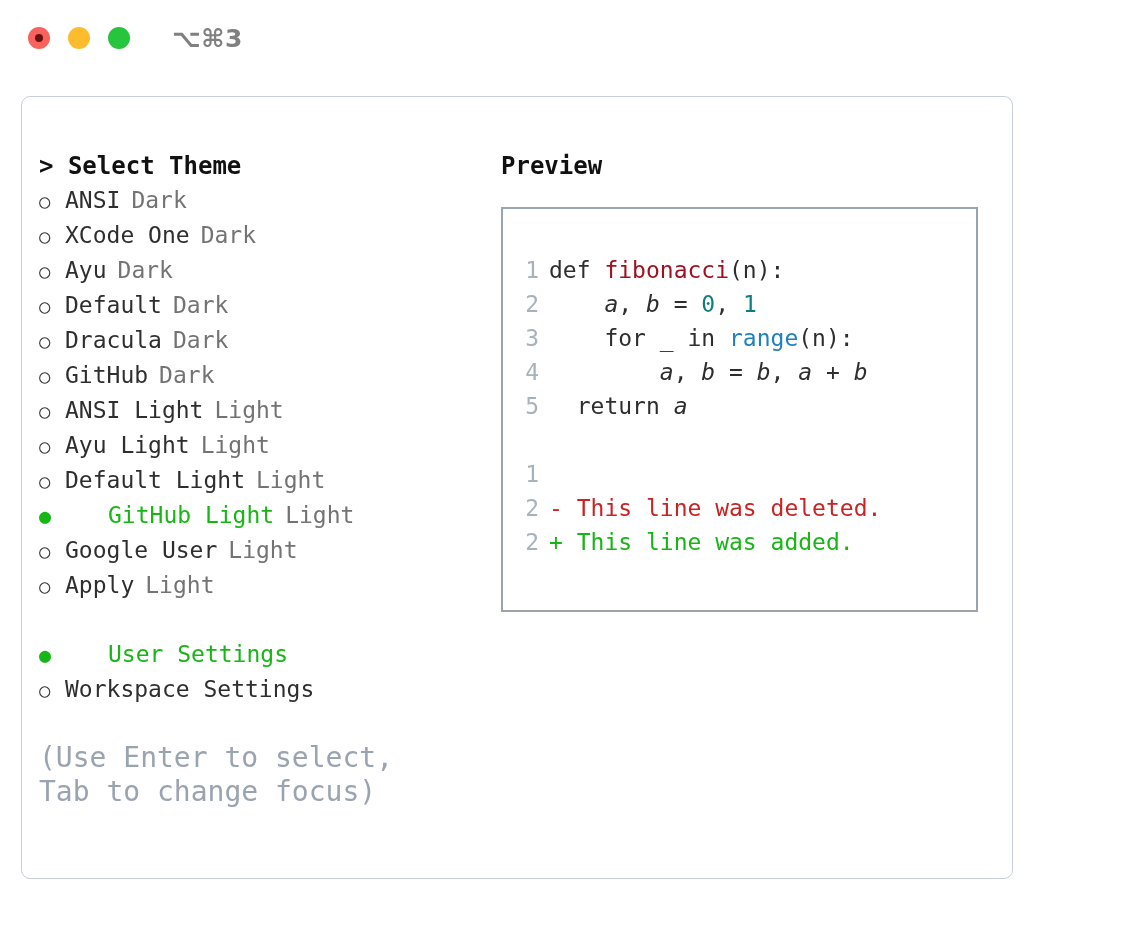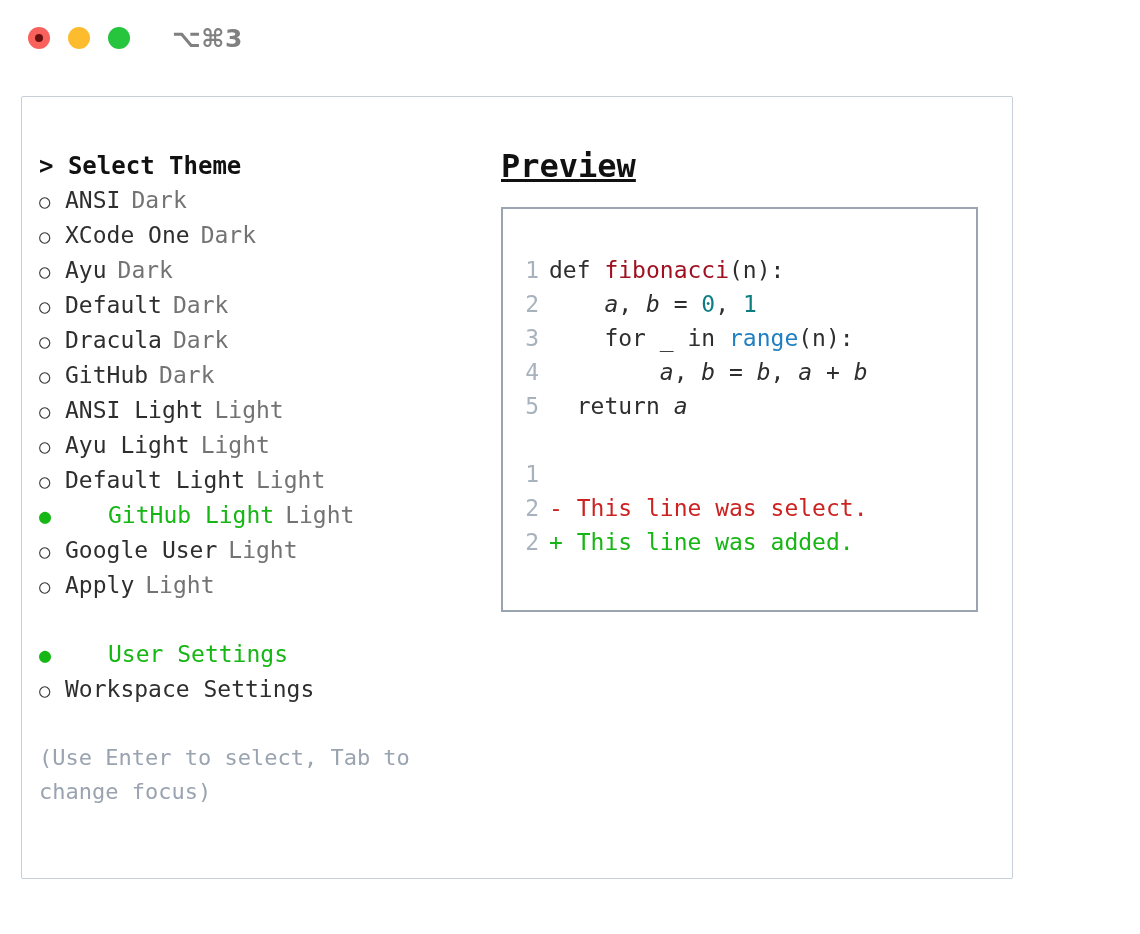--- a/index.html
+++ b/index.html
@@ -67,21 +67,21 @@
   }
 
   
   .panel {
     position: absolute;
     left: 21px;
     top: 96px;
     width: 992px;
     height: 783px;
     border: 1.5px solid #c8cfd8;
-    border-radius: 2px;
+    border-radius: 9px;
     box-sizing: border-box;
     background: #ffffff;
   }
 
   .columns {
     position: absolute;
     left: 0; top: 0;
     width: 100%;
     height: 100%;
   }
@@ -137,39 +137,38 @@
   .section-heading {
     font-size: 23px;
     color: #2e2e2e;
     line-height: 34px;
     padding-left: 26px;
     white-space: pre;
   }
 
   .hint {
     margin-top: 34px;
-    font-size: 22px;
+    font-size: 28px;
     color: #9aa3b0;
     line-height: 34px;
     width: 400px;
   }
 
   
   .right-col {
     position: absolute;
     left: 479px;
     top: 52px;
     width: 490px;
   }
   .preview-heading {
-    font-size: 32px;
+    font-size: 24px;
     font-weight: bold;
     color: #111111;
     line-height: 34px;
-    text-decoration: underline;
   }
   .preview-box {
     margin-top: 24px;
     width: 477px;
     height: 405px;
     border: 2px solid #9aa5b1;
     box-sizing: border-box;
     background: #ffffff;
     padding: 44px 0 0 0;
     overflow: hidden;
@@ -255,21 +254,21 @@
           <div id="code-lines">
               <div class="code-line"><span class="lineno">1</span><span class="code-text"><span class="tok-plain">def </span><span class="tok-fn">fibonacci</span><span class="tok-plain">(n):</span></span></div>
               <div class="code-line"><span class="lineno">2</span><span class="code-text"><span class="tok-plain">    </span><span class="tok-var">a</span><span class="tok-plain">, </span><span class="tok-var">b</span><span class="tok-plain"> = </span><span class="tok-num">0</span><span class="tok-plain">, </span><span class="tok-num">1</span></span></div>
               <div class="code-line"><span class="lineno">3</span><span class="code-text"><span class="tok-plain">    for _ in </span><span class="tok-call">range</span><span class="tok-plain">(n):</span></span></div>
               <div class="code-line"><span class="lineno">4</span><span class="code-text"><span class="tok-plain">        </span><span class="tok-var">a</span><span class="tok-plain">, </span><span class="tok-var">b</span><span class="tok-plain"> = </span><span class="tok-var">b</span><span class="tok-plain">, </span><span class="tok-var">a</span><span class="tok-plain"> + </span><span class="tok-var">b</span></span></div>
               <div class="code-line"><span class="lineno">5</span><span class="code-text"><span class="tok-plain">  return </span><span class="tok-var">a</span></span></div>
             </div>
           <div class="blank-line"></div>
           <div id="diff-lines">
               <div class="code-line"><span class="lineno">1</span><span class="diff-ctx"> </span></div>
-              <div class="code-line"><span class="lineno">2</span><span class="diff-del">-</span><span class="diff-del"> This line was select.</span></div>
+              <div class="code-line"><span class="lineno">2</span><span class="diff-del">-</span><span class="diff-del"> This line was deleted.</span></div>
               <div class="code-line"><span class="lineno">2</span><span class="diff-add">+</span><span class="diff-add"> This line was added.</span></div>
             </div>
         </div>
       </div>
 
     </div>
   </div>
 </div>
 
 </body></html>

